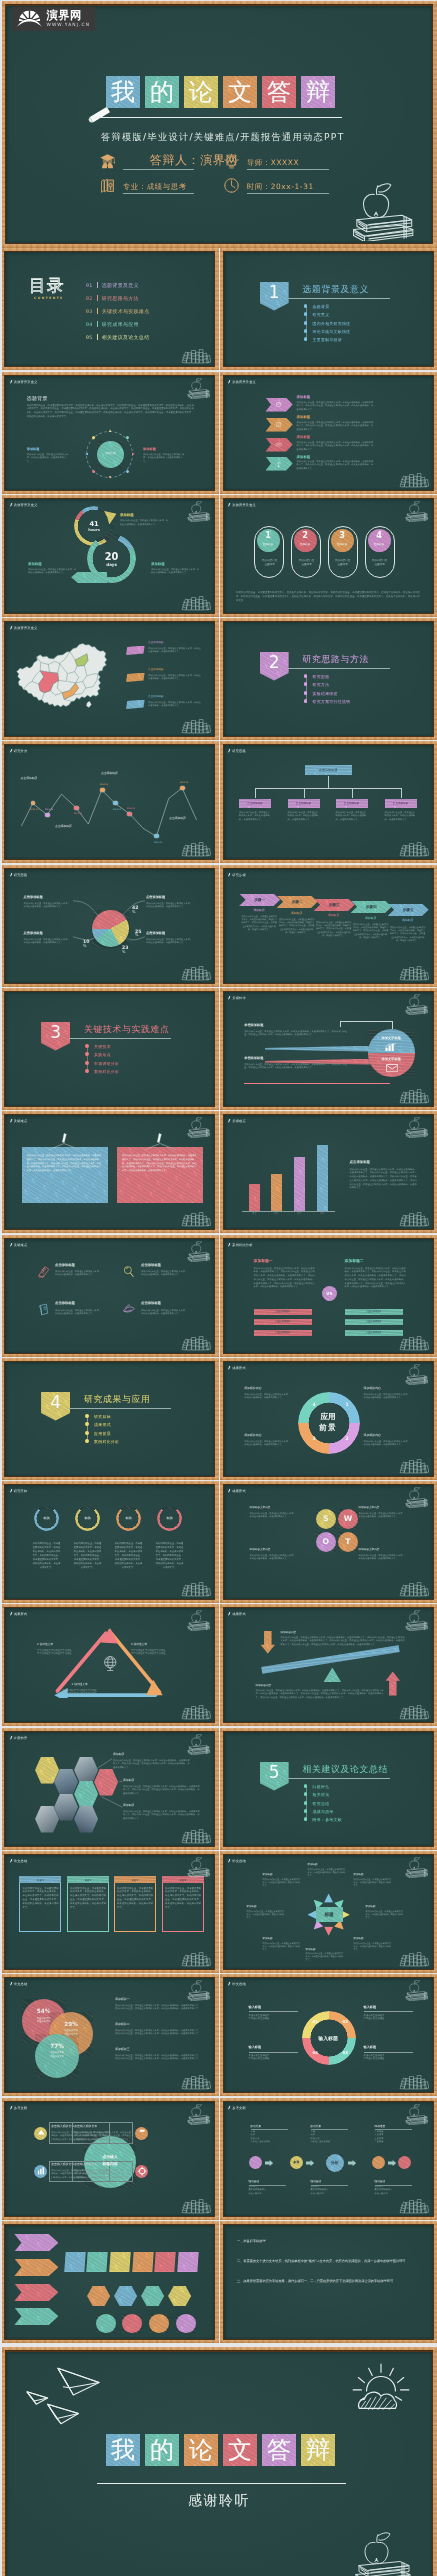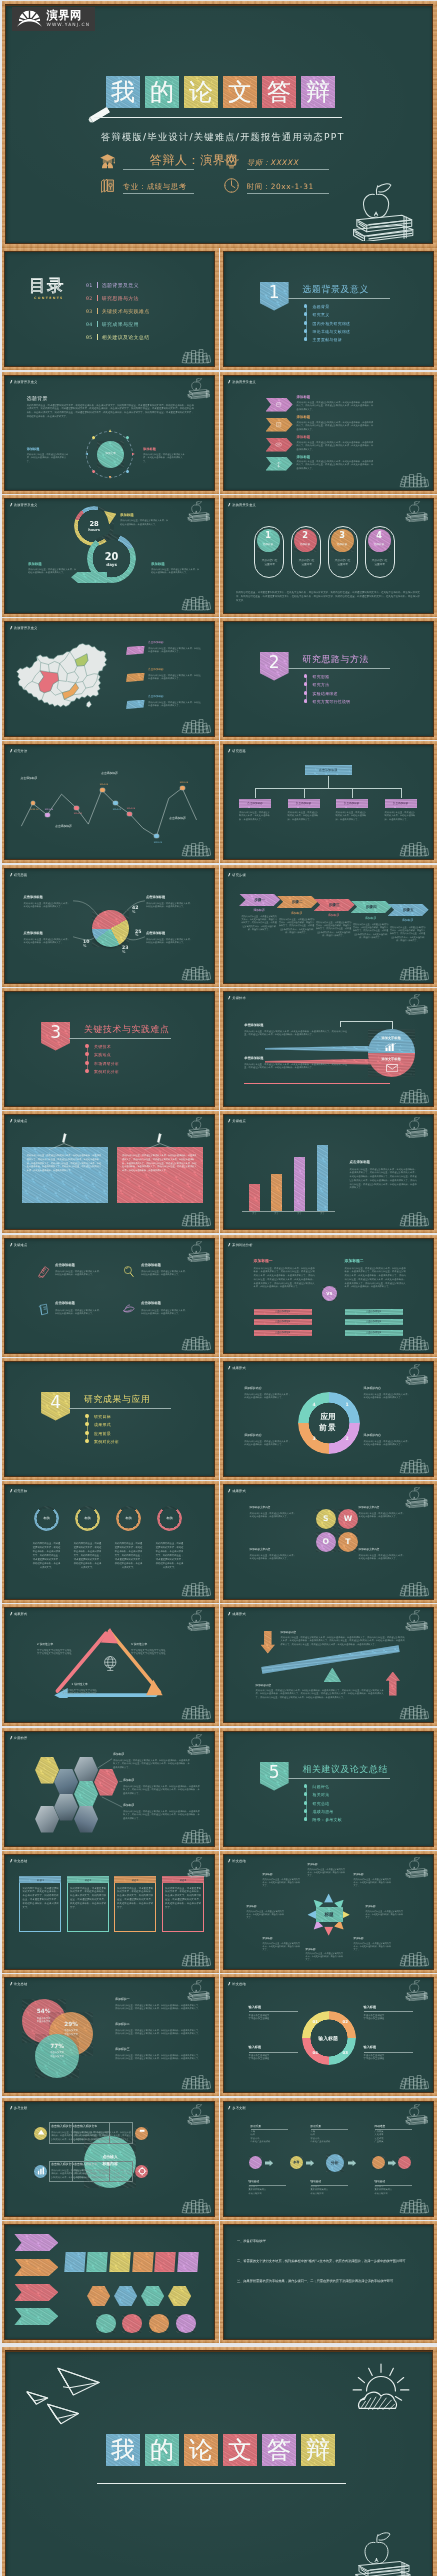--- a/index.html
+++ b/index.html
@@ -234,21 +234,21 @@
             <div style="width:71px;height:0.8px;background:#8fa6a4;margin-top:1.5px;"></div>
           </div>
         </div>
         <div style="position:absolute;left:217px;top:147px;display:flex;align-items:flex-end;gap:6.7px;">
           <div style="width:17px;height:17px;flex:none;"><svg viewBox="0 0 40 40" style="width:100%;height:100%" fill="none" stroke="#dba76b" stroke-width="2">
               <path d="M20 8 c-7 0 -11 5 -11 10 c0 5 4 7 4 11 h14 c0 -4 4 -6 4 -11 c0 -5 -4 -10 -11 -10 Z"></path>
               <path d="M14 31 h12 M15 35 h10"></path>
               <path d="M20 2 v4 M9 6 l2 3 M31 6 l-2 3 M3 16 l4 1 M37 16 l-4 1"></path>
               <path d="M16 17 l4 4 l4 -4" stroke-width="1.6"></path>
             </svg></div>
-          <div style="display:flex;flex-direction:column;font-style:italic;">
+          <div style="display:flex;flex-direction:column;">
             <span style="font-size:7.4px;color:#dfa96e;letter-spacing:0.6px;white-space:nowrap;line-height:1.25;">导师：XXXXX</span>
             <div style="width:82px;height:0.8px;background:#8fa6a4;margin-top:1.5px;"></div>
           </div>
         </div>
         <div style="position:absolute;left:93px;top:171px;display:flex;align-items:flex-end;gap:6.7px;">
           <div style="width:17px;height:17px;flex:none;"><svg viewBox="0 0 40 40" style="width:100%;height:100%" fill="none" stroke="#dba76b" stroke-width="2" stroke-linejoin="round">
               <path d="M6 10 L12 6 v26 L6 36 Z"></path>
               <path d="M13 9 L19 5 v26 l-6 4 Z"></path>
               <path d="M20 7 h14 v27 H20 Z" fill="#dba76b" fill-opacity=".25"></path>
               <circle cx="27" cy="19" r="4"></circle>
@@ -559,21 +559,21 @@
               </svg>
             </div>
           </div>
           <div class="sc" style="position:absolute;left:99px;top:12.4px;width:12.4px;height:13.4px;background:#ecdc73;clip-path:polygon(0% 0%,100% 20%,42% 100%,26% 46%);">
             <div class="hx">
               <svg preserveAspectRatio="none" viewBox="0 0 24 26" width="12.4" height="13.4">
                 <rect width="100%" height="100%" fill="url(#hB)"></rect>
               </svg>
             </div>
           </div>
-          <div style="position:absolute;left:69px;top:22px;width:40px;text-align:center;font-size:6.7px;color:#f0f6f4;font-weight:bold;line-height:1;">28</div>
+          <div style="position:absolute;left:69px;top:22px;width:40px;text-align:center;font-size:6.7px;color:#f0f6f4;font-weight:bold;line-height:1;">41</div>
           <div style="position:absolute;left:69px;top:29px;width:40px;text-align:center;font-size:3.6px;color:#dde8e6;font-weight:bold;">hours</div>
           <div class="sc" style="position:absolute;left:82px;top:35px;width:49px;height:49px;border-radius:50%;background:conic-gradient(from 20deg,#7fc2e0 0 42deg,#76d3c0 42deg 300deg,rgba(0,0,0,0) 300deg 360deg);-webkit-mask:radial-gradient(circle,transparent 54%,#000 55%);mask:radial-gradient(circle,transparent 54%,#000 55%);">
             <div class="hx">
               <svg preserveAspectRatio="none" viewBox="0 0 96 96" width="49" height="49">
                 <rect width="100%" height="100%" fill="url(#hB)"></rect>
               </svg>
             </div>
           </div>
           <div class="sc" style="position:absolute;left:66px;top:73px;width:36px;height:11.3px;background:#76d3c0;clip-path:polygon(30% 0%,100% 0%,100% 100%,30% 100%,30% 130%,0% 50%,30% -30%);">
             <div class="hx">
@@ -2918,20 +2918,21 @@
         </div>
         <div class="sc" style="position:absolute;left:295px;top:82px;width:34px;height:32px;background:#ecdc73;">
           <div class="hx">
             <svg preserveAspectRatio="none" viewBox="0 0 65.3906 63" width="34" height="32">
               <rect width="100%" height="100%" fill="url(#hB)"></rect>
             </svg>
           </div>
           <span style="position:absolute;inset:0;display:flex;align-items:center;justify-content:center;font-size:24px;color:#f3f8f6;z-index:3;font-family:'DejaVu Sans',sans-serif;text-shadow:0 0 0.5px rgba(255,255,255,.6);">辩</span>
         </div>
         <div style="position:absolute;left:91px;top:131px;width:249px;height:1.1px;background:#e7efed;"></div>
+        <div style="position:absolute;left:0;top:140px;width:100%;text-align:center;font-size:14px;color:#eef4f2;letter-spacing:1.5px;">感谢聆听</div>
         <div style="position:absolute;right:20.6px;bottom:4.1px;width:62px;height:53px;opacity:.95;"><svg viewBox="0 0 124 104" style="width:100%;height:100%" fill="none" stroke="#dfeceA" stroke-width="1.9" stroke-linejoin="round" stroke-linecap="round">
 <path d="M50 20 c-11 -2 -20 6 -20 18 c0 13 9 24 17 24 c3 0 4 -1 6 -1 c2 0 3 1 6 1 c8 0 17 -11 17 -24 c0 -12 -9 -20 -20 -18"></path>
 <path d="M50 58 c1 -3 3 -4 3 -6 M56 58 c-1 -3 -3 -4 -3 -6 M53 52 v4"></path>
 <path d="M54 20 c-1 -7 0 -12 2 -16"></path>
 <path d="M57 6 c8 -6 19 -7 23 -3 c-4 9 -14 14 -22 12"></path>
 <path d="M18 66 L100 58 L118 66 L36 76 Z"></path>
 <path d="M18 66 L18 78 L36 88 L36 76"></path>
 <path d="M118 66 L118 78 L36 88"></path>
 <path d="M20 70 L34 78 M22 74 L34 82"></path>
 <path d="M40 75 L116 67 M42 80 L116 72"></path>

